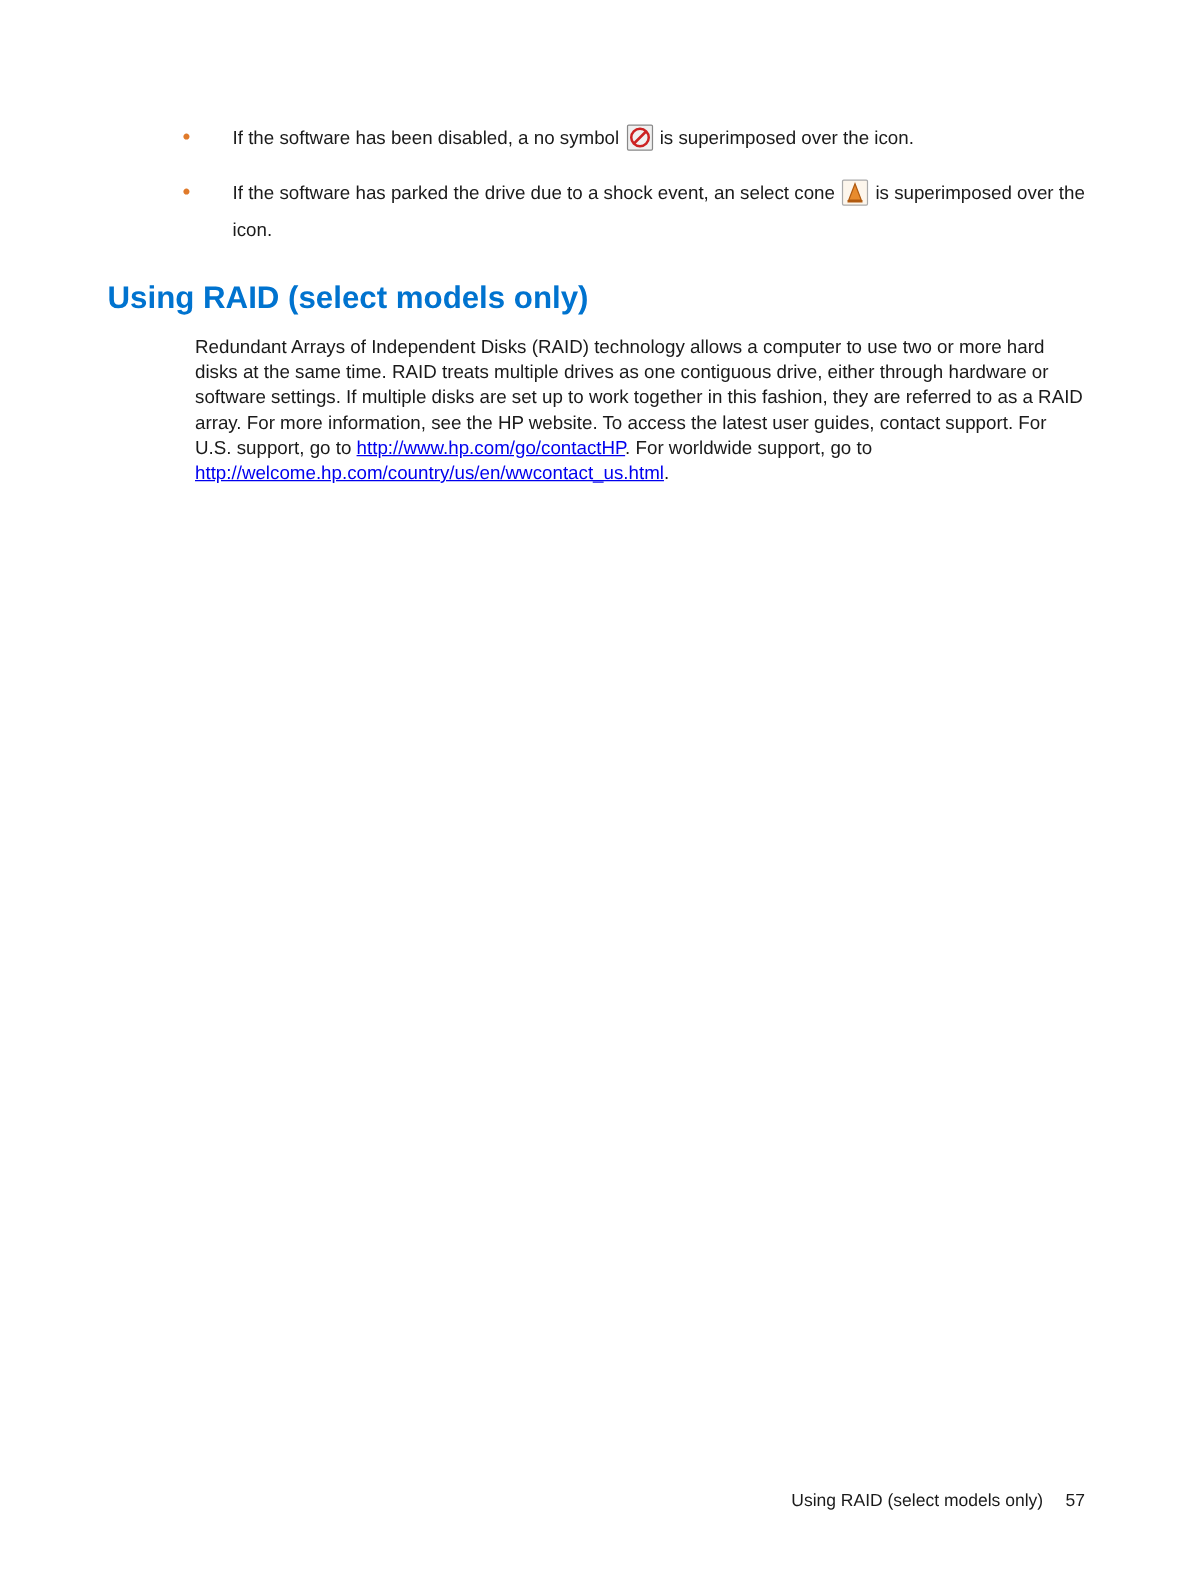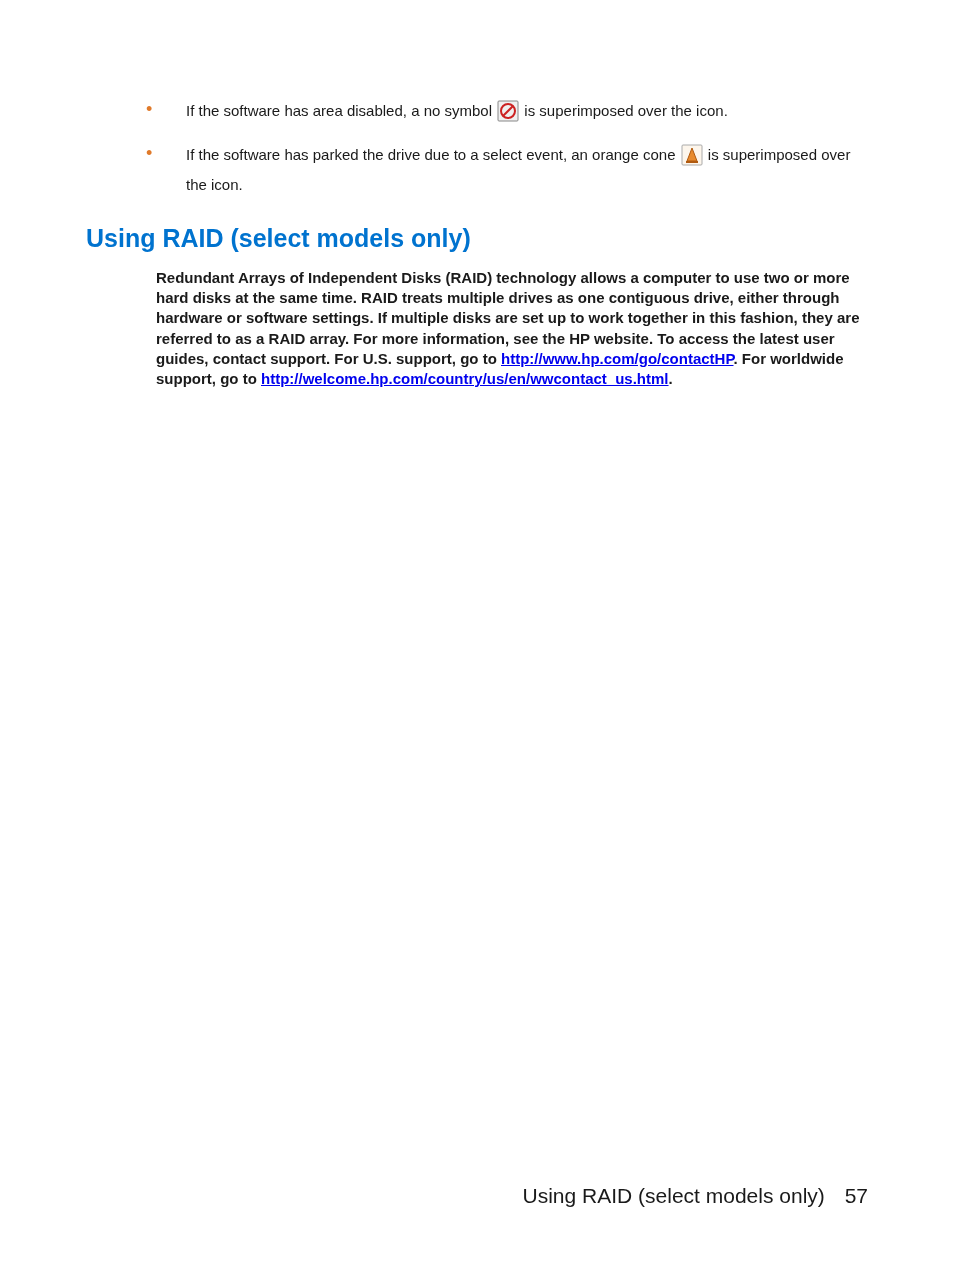--- a/index.html
+++ b/index.html
@@ -44,66 +44,65 @@
     line-height: 1.5;
   }
   h2.heading {
     color: #0073cf;
     font-size: 25px;
     font-weight: bold;
     margin: 22px 0 12px 0;
   }
   .body-para {
     margin: 0 0 0 70px;
-    font-weight: bold;
   }
   a.link {
     color: #0000ee;
     text-decoration: underline;
   }
   .inline-icon {
     display: inline-block;
     vertical-align: middle;
     width: 22px;
     height: 22px;
     box-sizing: border-box;
     margin: 0 1px;
     position: relative;
     top: -1px;
   }
   .footer {
     position: absolute;
     bottom: 60px;
     right: 86px;
-    font-size: 21px;
+    font-size: 14px;
   }
   .footer .page-num {
     margin-left: 14px;
   }
 </style>
 </head>
 <body>
 
 <div class="page">
 
 
   <ul class="bullets">
     <li>
-      <span>If the software has area disabled, a no symbol </span>
+      <span>If the software has been disabled, a no symbol </span>
       <span class="inline-icon">
         <svg viewBox="0 0 22 22" width="22" height="22">
           <rect x="1" y="1" width="20" height="20" fill="#f0f0f0" stroke="#888" stroke-width="1" rx="1"></rect>
           <circle cx="11" cy="11" r="7" fill="none" stroke="#cc2222" stroke-width="2"></circle>
           <line x1="6" y1="16" x2="16" y2="6" stroke="#cc2222" stroke-width="2"></line>
         </svg>
       </span>
       <span> is superimposed over the icon.</span>
     </li>
     <li>
-      <span>If the software has parked the drive due to a select event, an orange cone</span>
+      <span>If the software has parked the drive due to a shock event, an select cone</span>
       <span class="inline-icon">
         <svg viewBox="0 0 22 22" width="22" height="22">
           <rect x="1" y="1" width="20" height="20" fill="#fdf6ec" stroke="#aaa" stroke-width="1" rx="1"></rect>
           <polygon points="11,4 16,17 6,17" fill="#e88b2e" stroke="#b05a10" stroke-width="1"></polygon>
           <rect x="5" y="17" width="12" height="2" fill="#b05a10"></rect>
         </svg>
       </span>
       <span> is superimposed over the icon.</span>
     </li>
   </ul>

